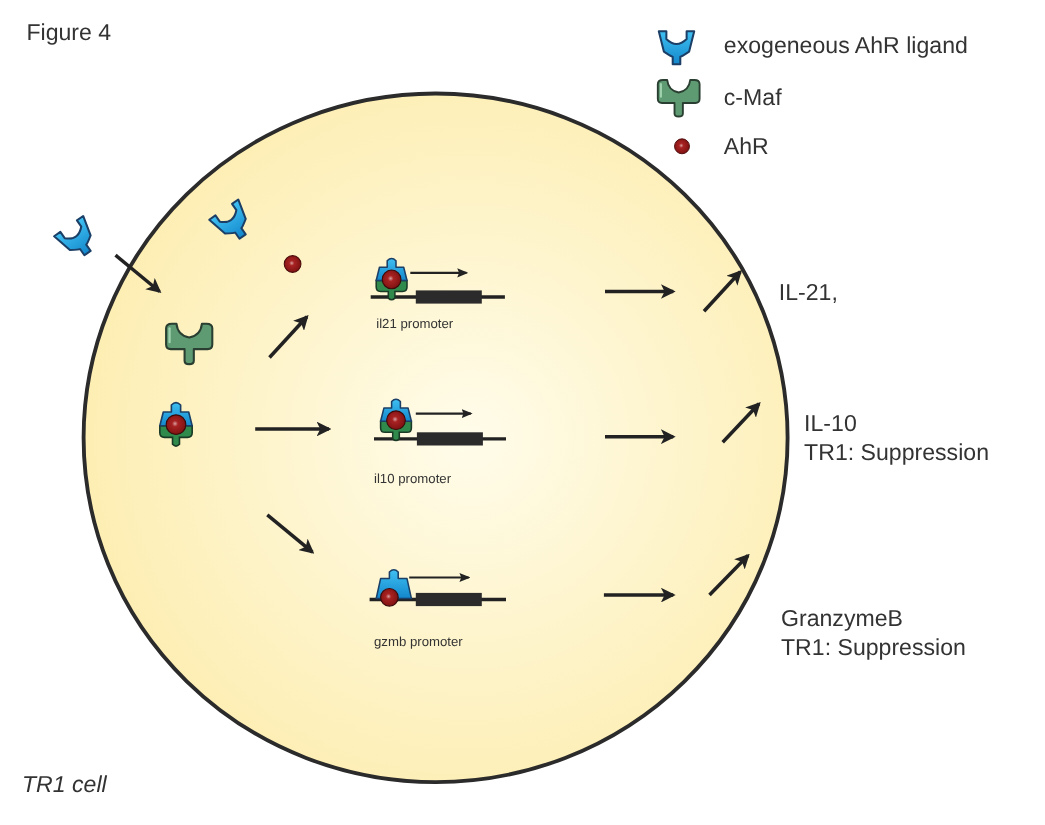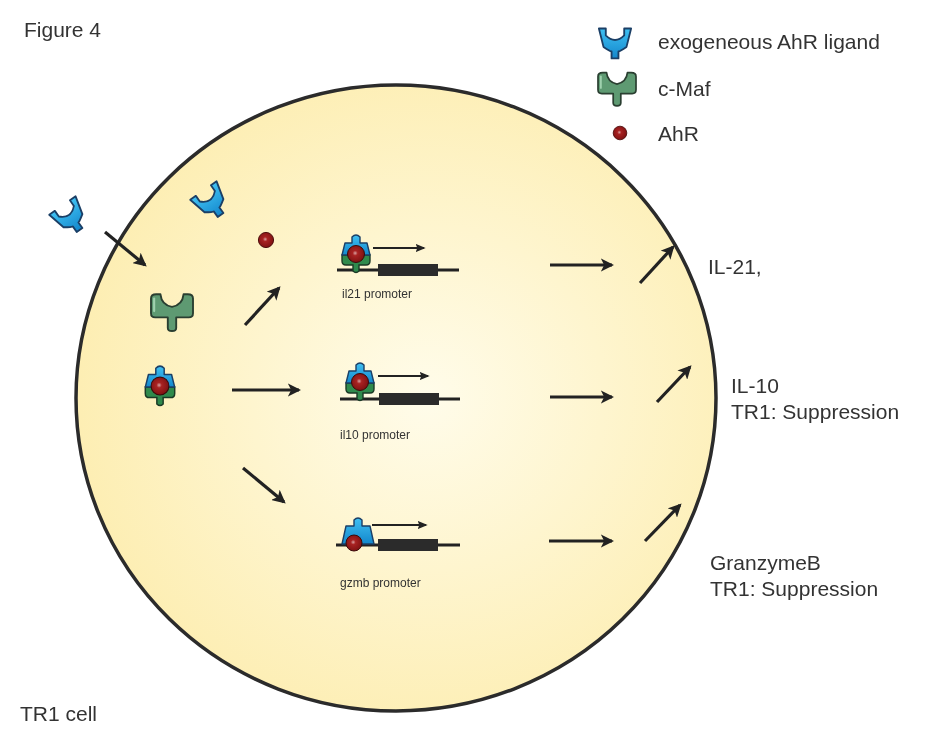--- a/index.html
+++ b/index.html
@@ -4,21 +4,21 @@
 <style>
   html, body { margin: 0; padding: 0; background: #ffffff; }
   body { width: 950px; height: 750px; position: relative; overflow: hidden;
          font-family: "Liberation Sans", sans-serif; color: #333333; }
   svg { position: absolute; left: 0; top: 0; }
   .lbl { position: absolute; white-space: nowrap; color: #333333; }
   .fig-title { left: 24px; top: 18px; font-size: 21px; }
   .legend-text { font-size: 21px; }
   .outcome { font-size: 21px; line-height: 26px; }
   .promoter { font-size: 12px; }
-  .cell-label { left: 20px; top: 702px; font-size: 21px; }
+  .cell-label { left: 20px; top: 702px; font-size: 21px; font-style: italic; }
 </style>
 </head>
 <body>
 
 <svg width="950" height="750" viewBox="0 0 950 750">
   <defs>
     <radialGradient id="cellGrad" cx="0.55" cy="0.5" r="0.55">
       <stop offset="0" stop-color="#fffcea"></stop>
       <stop offset="1" stop-color="#fdeeb3"></stop>
     </radialGradient>

